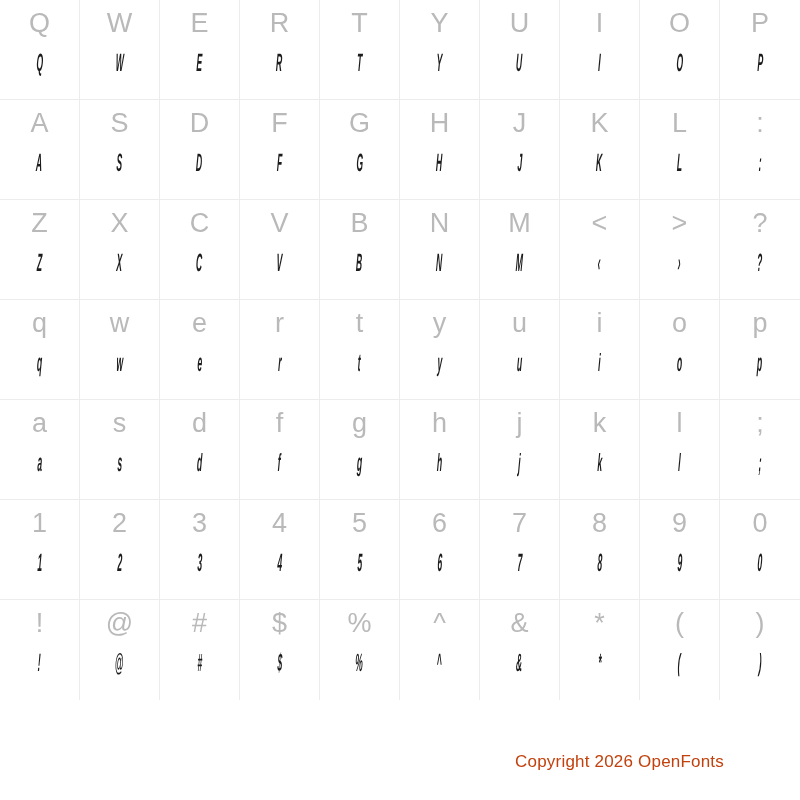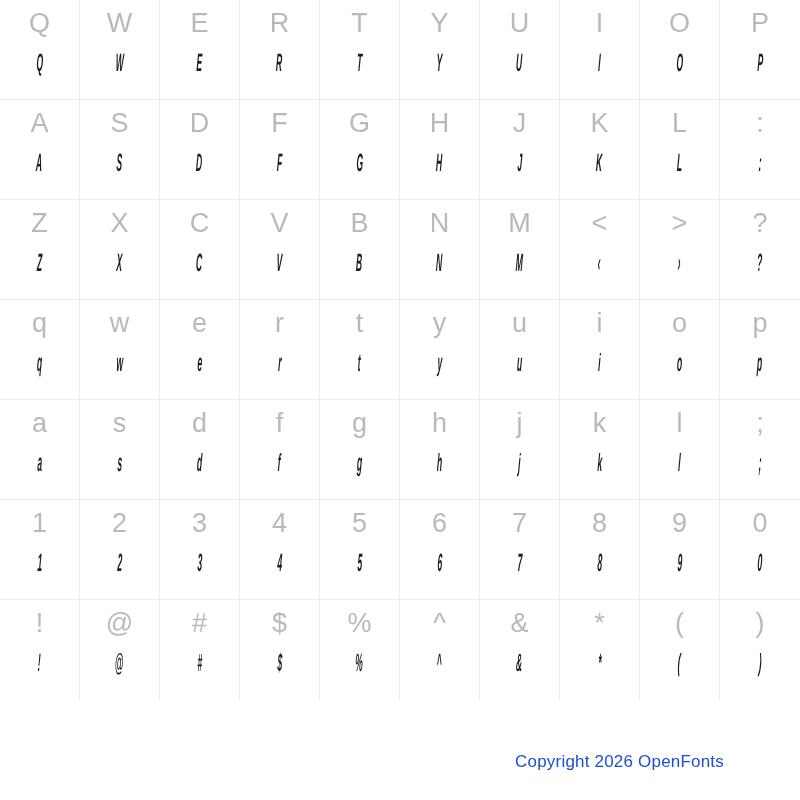--- a/index.html
+++ b/index.html
@@ -79,21 +79,21 @@
     white-space: nowrap;
     letter-spacing: 0px;
   }
 
   .footer {
     position: absolute;
     right: 76px;
     bottom: 28px;
     font-family: "Liberation Sans", sans-serif;
     font-size: 17px;
-    color: #1d4ed8;
+    color: #c2410c;
     letter-spacing: 0.2px;
     white-space: nowrap;
   }
 </style>
 </head>
 <body>
 
 <div id="sheet">
   <div class="grid">
       <div class="cell">

